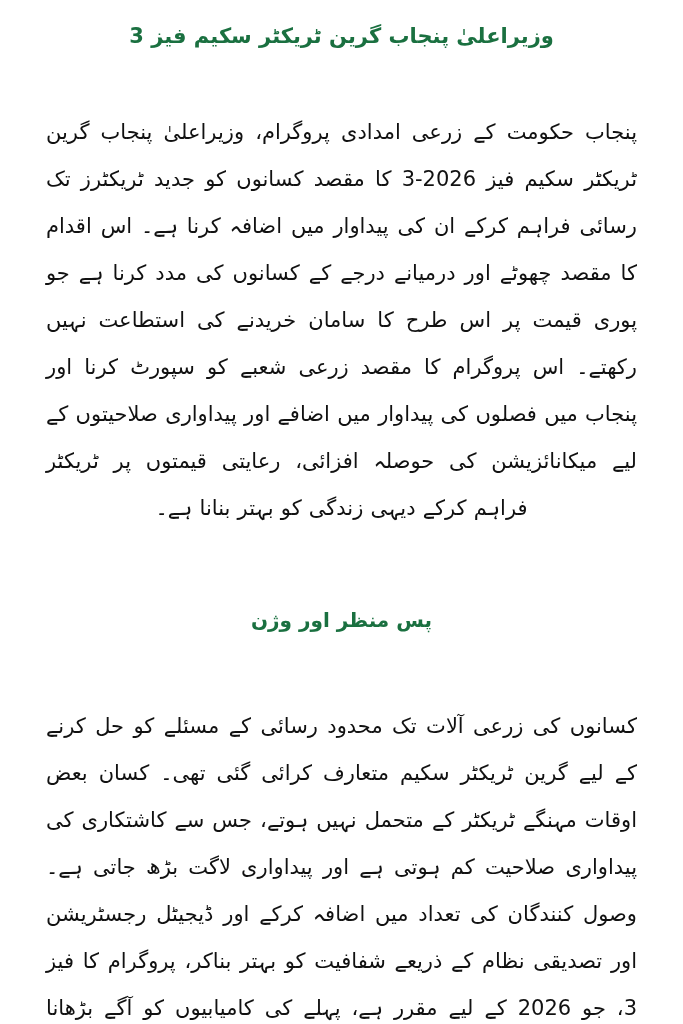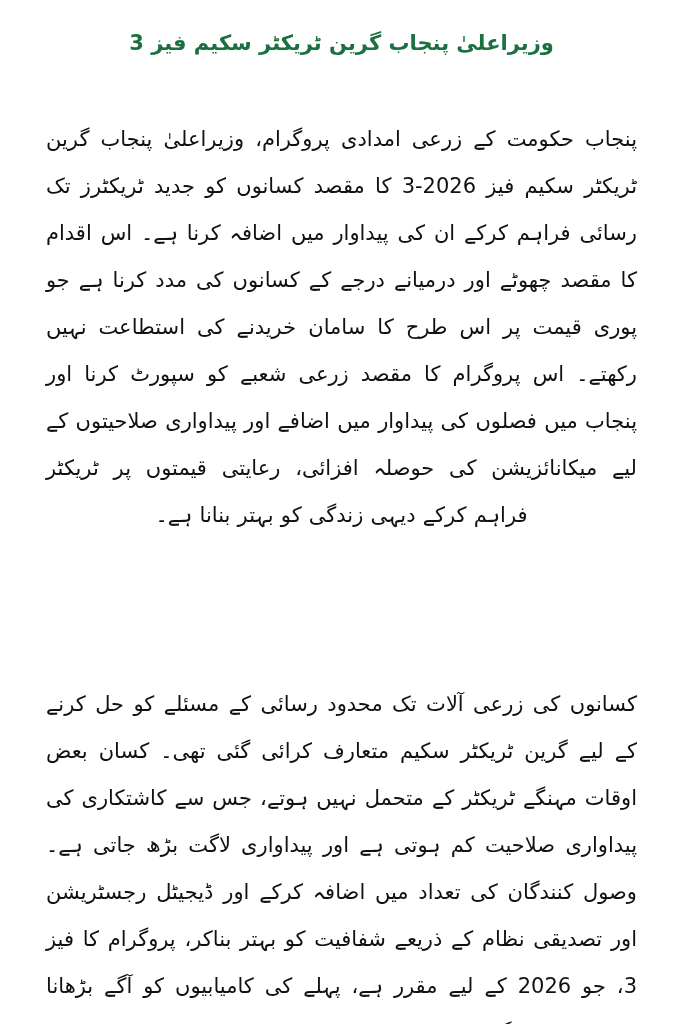--- a/index.html
+++ b/index.html
@@ -15,21 +15,21 @@
     font-family: "DejaVu Sans", "Liberation Sans", sans-serif;
     color: #000000;
   }
 
   .page {
     position: relative;
     width: 683px;
     height: 1024px;
     box-sizing: border-box;
     background: #ffffff;
-    padding: 15px 30px;
+    padding: 8px 30px;
   }
 
   
   .doc-title {
     margin: 0;
     padding-top: 13px;
     text-align: center;
     color: #1a7040;
     font-size: 21px;
     font-weight: 600;
@@ -83,20 +83,21 @@
   <h1 class="doc-title">وزیراعلیٰ پنجاب گرین ٹریکٹر سکیم فیز 3</h1>
 
   <div class="spacer-intro"></div>
 
   <div class="body-block">
     <p>پنجاب حکومت کے زرعی امدادی پروگرام، وزیراعلیٰ پنجاب گرین ٹریکٹر سکیم فیز 2026-3 کا مقصد کسانوں کو جدید ٹریکٹرز تک رسائی فراہم کرکے ان کی پیداوار میں اضافہ کرنا ہے۔ اس اقدام کا مقصد چھوٹے اور درمیانے درجے کے کسانوں کی مدد کرنا ہے جو پوری قیمت پر اس طرح کا سامان خریدنے کی استطاعت نہیں رکھتے۔ اس پروگرام کا مقصد زرعی شعبے کو سپورٹ کرنا اور پنجاب میں فصلوں کی پیداوار میں اضافے اور پیداواری صلاحیتوں کے لیے میکانائزیشن کی حوصلہ افزائی، رعایتی قیمتوں پر ٹریکٹر فراہم کرکے دیہی زندگی کو بہتر بنانا ہے۔</p>
   </div>
 
   <div class="spacer-mid"></div>
 
+  <h2 class="section-heading">پس منظر اور وژن</h2>
 
   <div class="spacer-after-heading"></div>
 
   <div class="body-block">
     <p>کسانوں کی زرعی آلات تک محدود رسائی کے مسئلے کو حل کرنے کے لیے گرین ٹریکٹر سکیم متعارف کرائی گئی تھی۔ کسان بعض اوقات مہنگے ٹریکٹر کے متحمل نہیں ہوتے، جس سے کاشتکاری کی پیداواری صلاحیت کم ہوتی ہے اور پیداواری لاگت بڑھ جاتی ہے۔ وصول کنندگان کی تعداد میں اضافہ کرکے اور ڈیجیٹل رجسٹریشن اور تصدیقی نظام کے ذریعے شفافیت کو بہتر بناکر، پروگرام کا فیز 3، جو 2026 کے لیے مقرر ہے، پہلے کی کامیابیوں کو آگے بڑھانا چاہتا ہے۔ پروگرام کے بنیادی مقاصد خوراک کی حفاظت کو بڑھانا، زرعی عمل کو جدید بنانا، دیہی کسانوں کی مدد کرنا، پائیدار کھیتی کے طریقوں کی حوصلہ افزائی کرنا، اور جسمانی مشقت کی ضرورت کو کم کرنا ہیں۔</p>
   </div>
 
 </div>
 
 </body></html>

